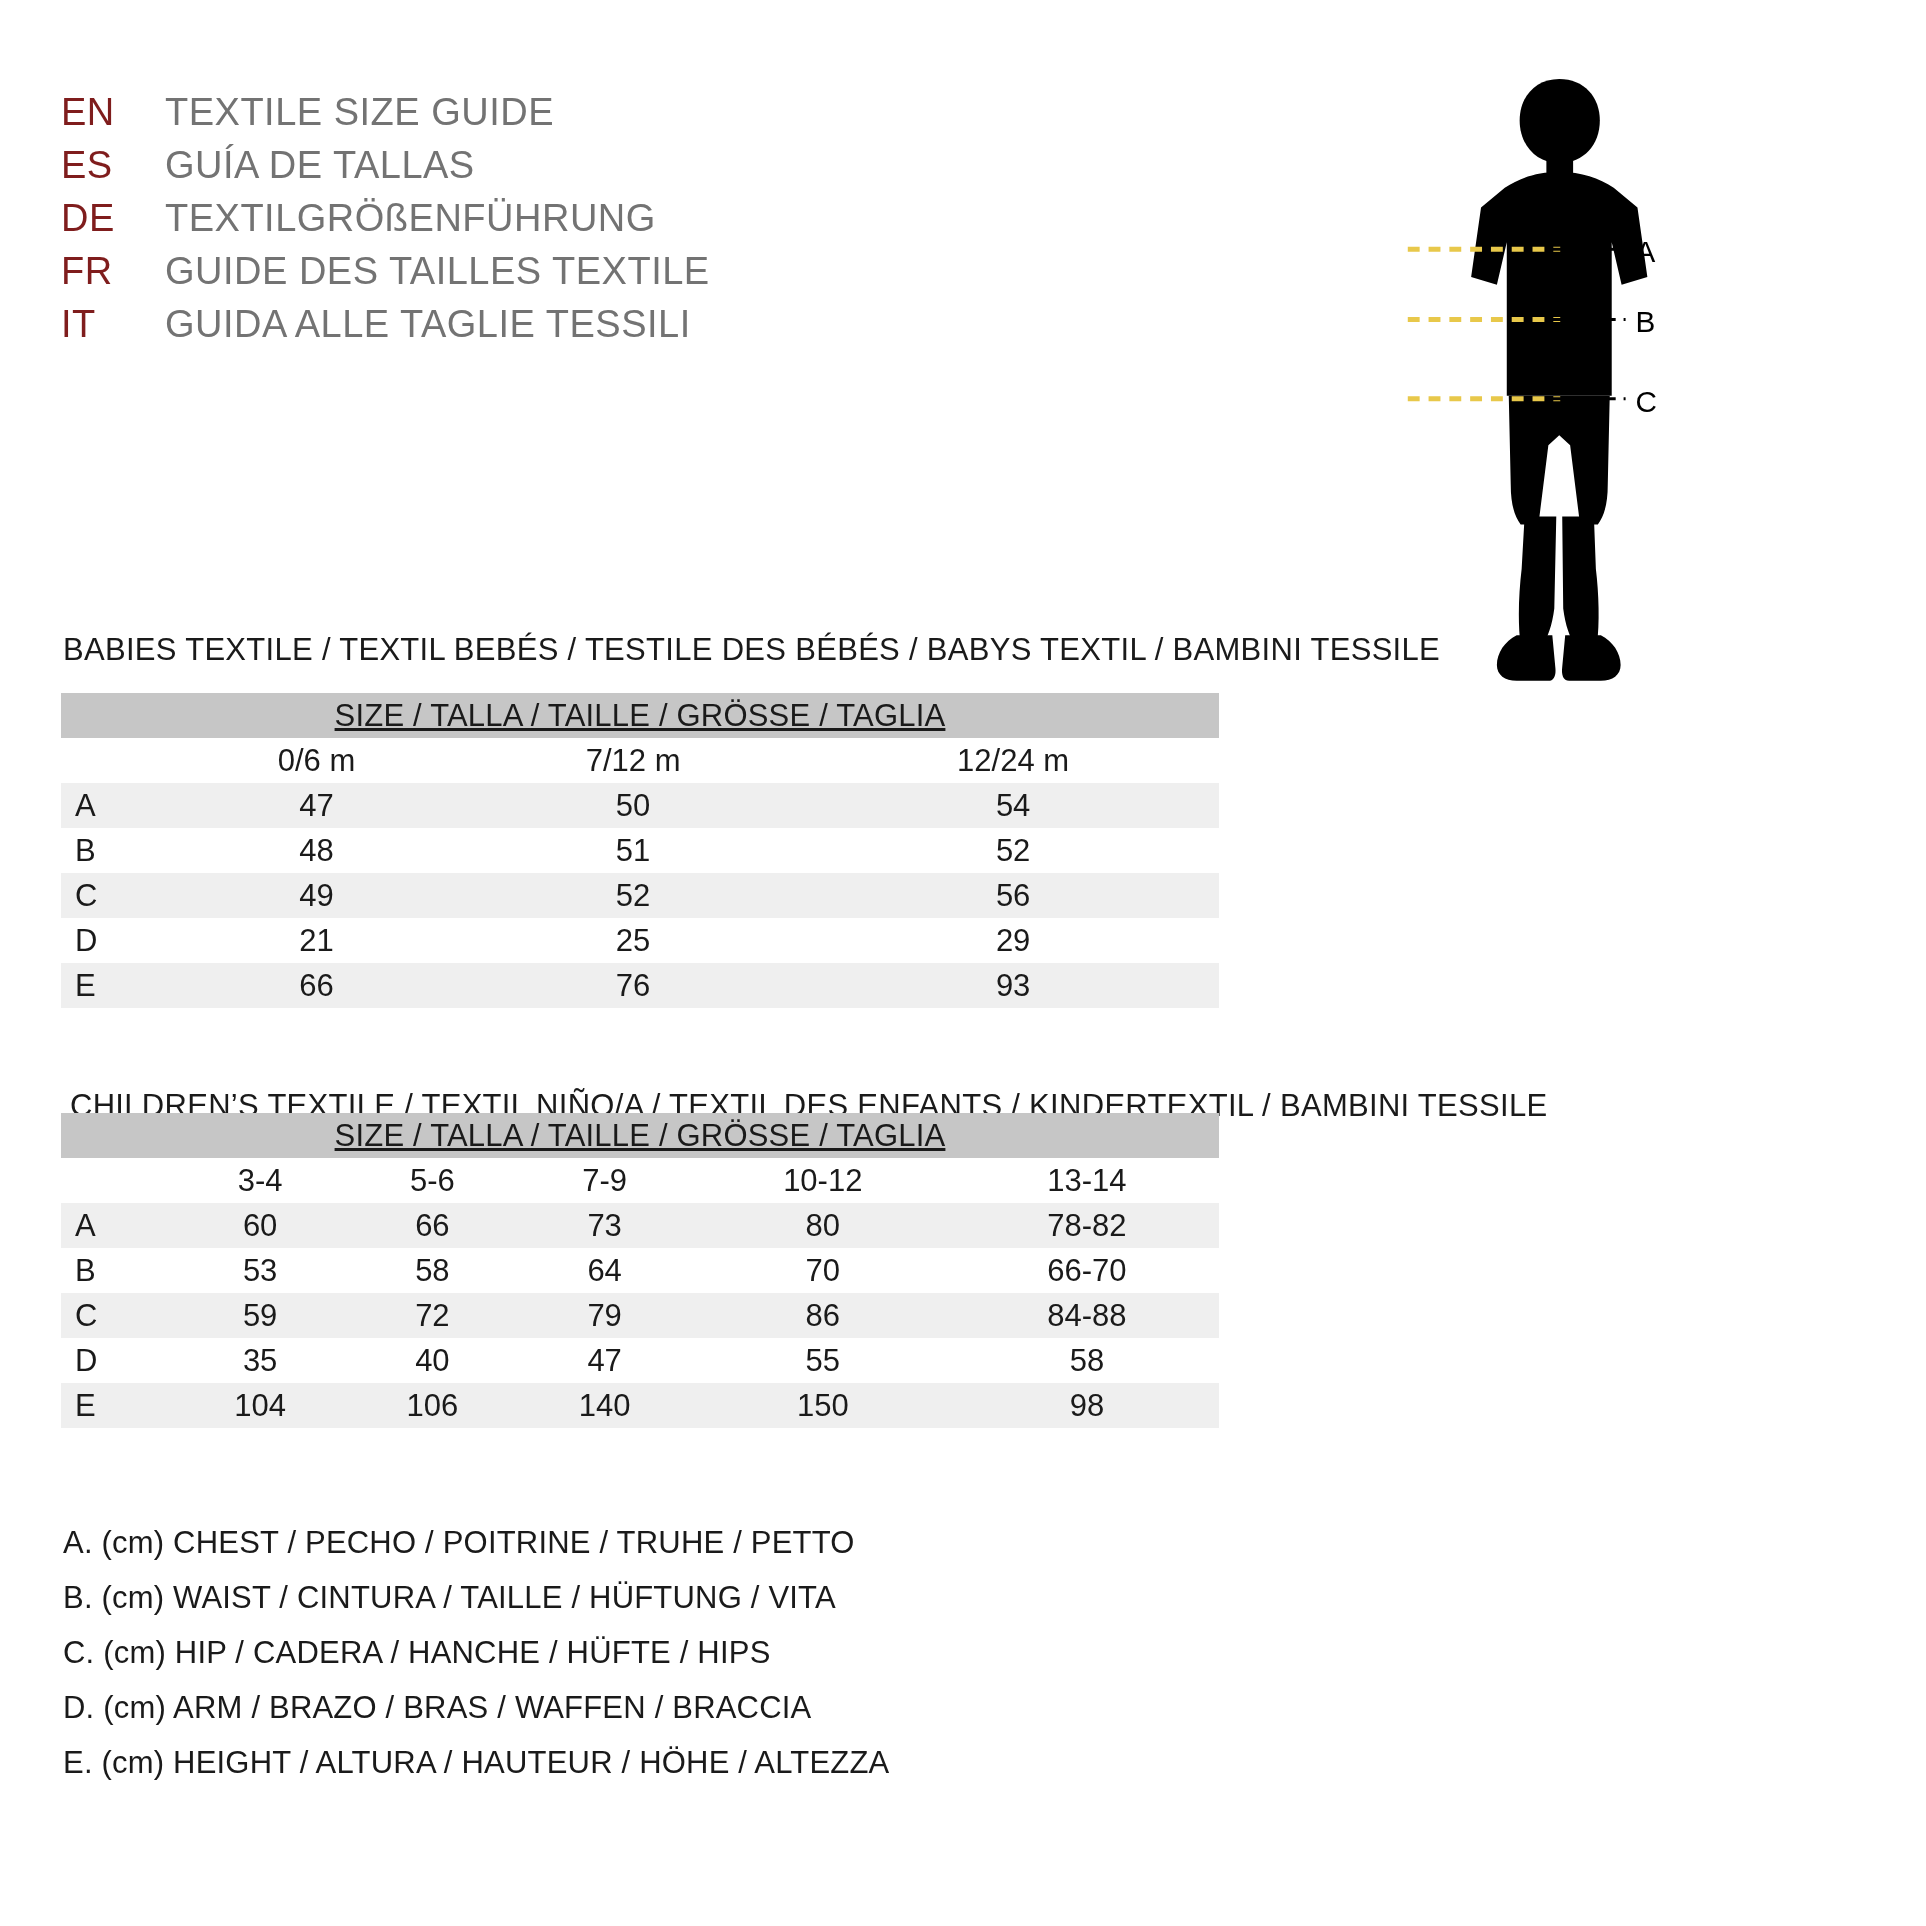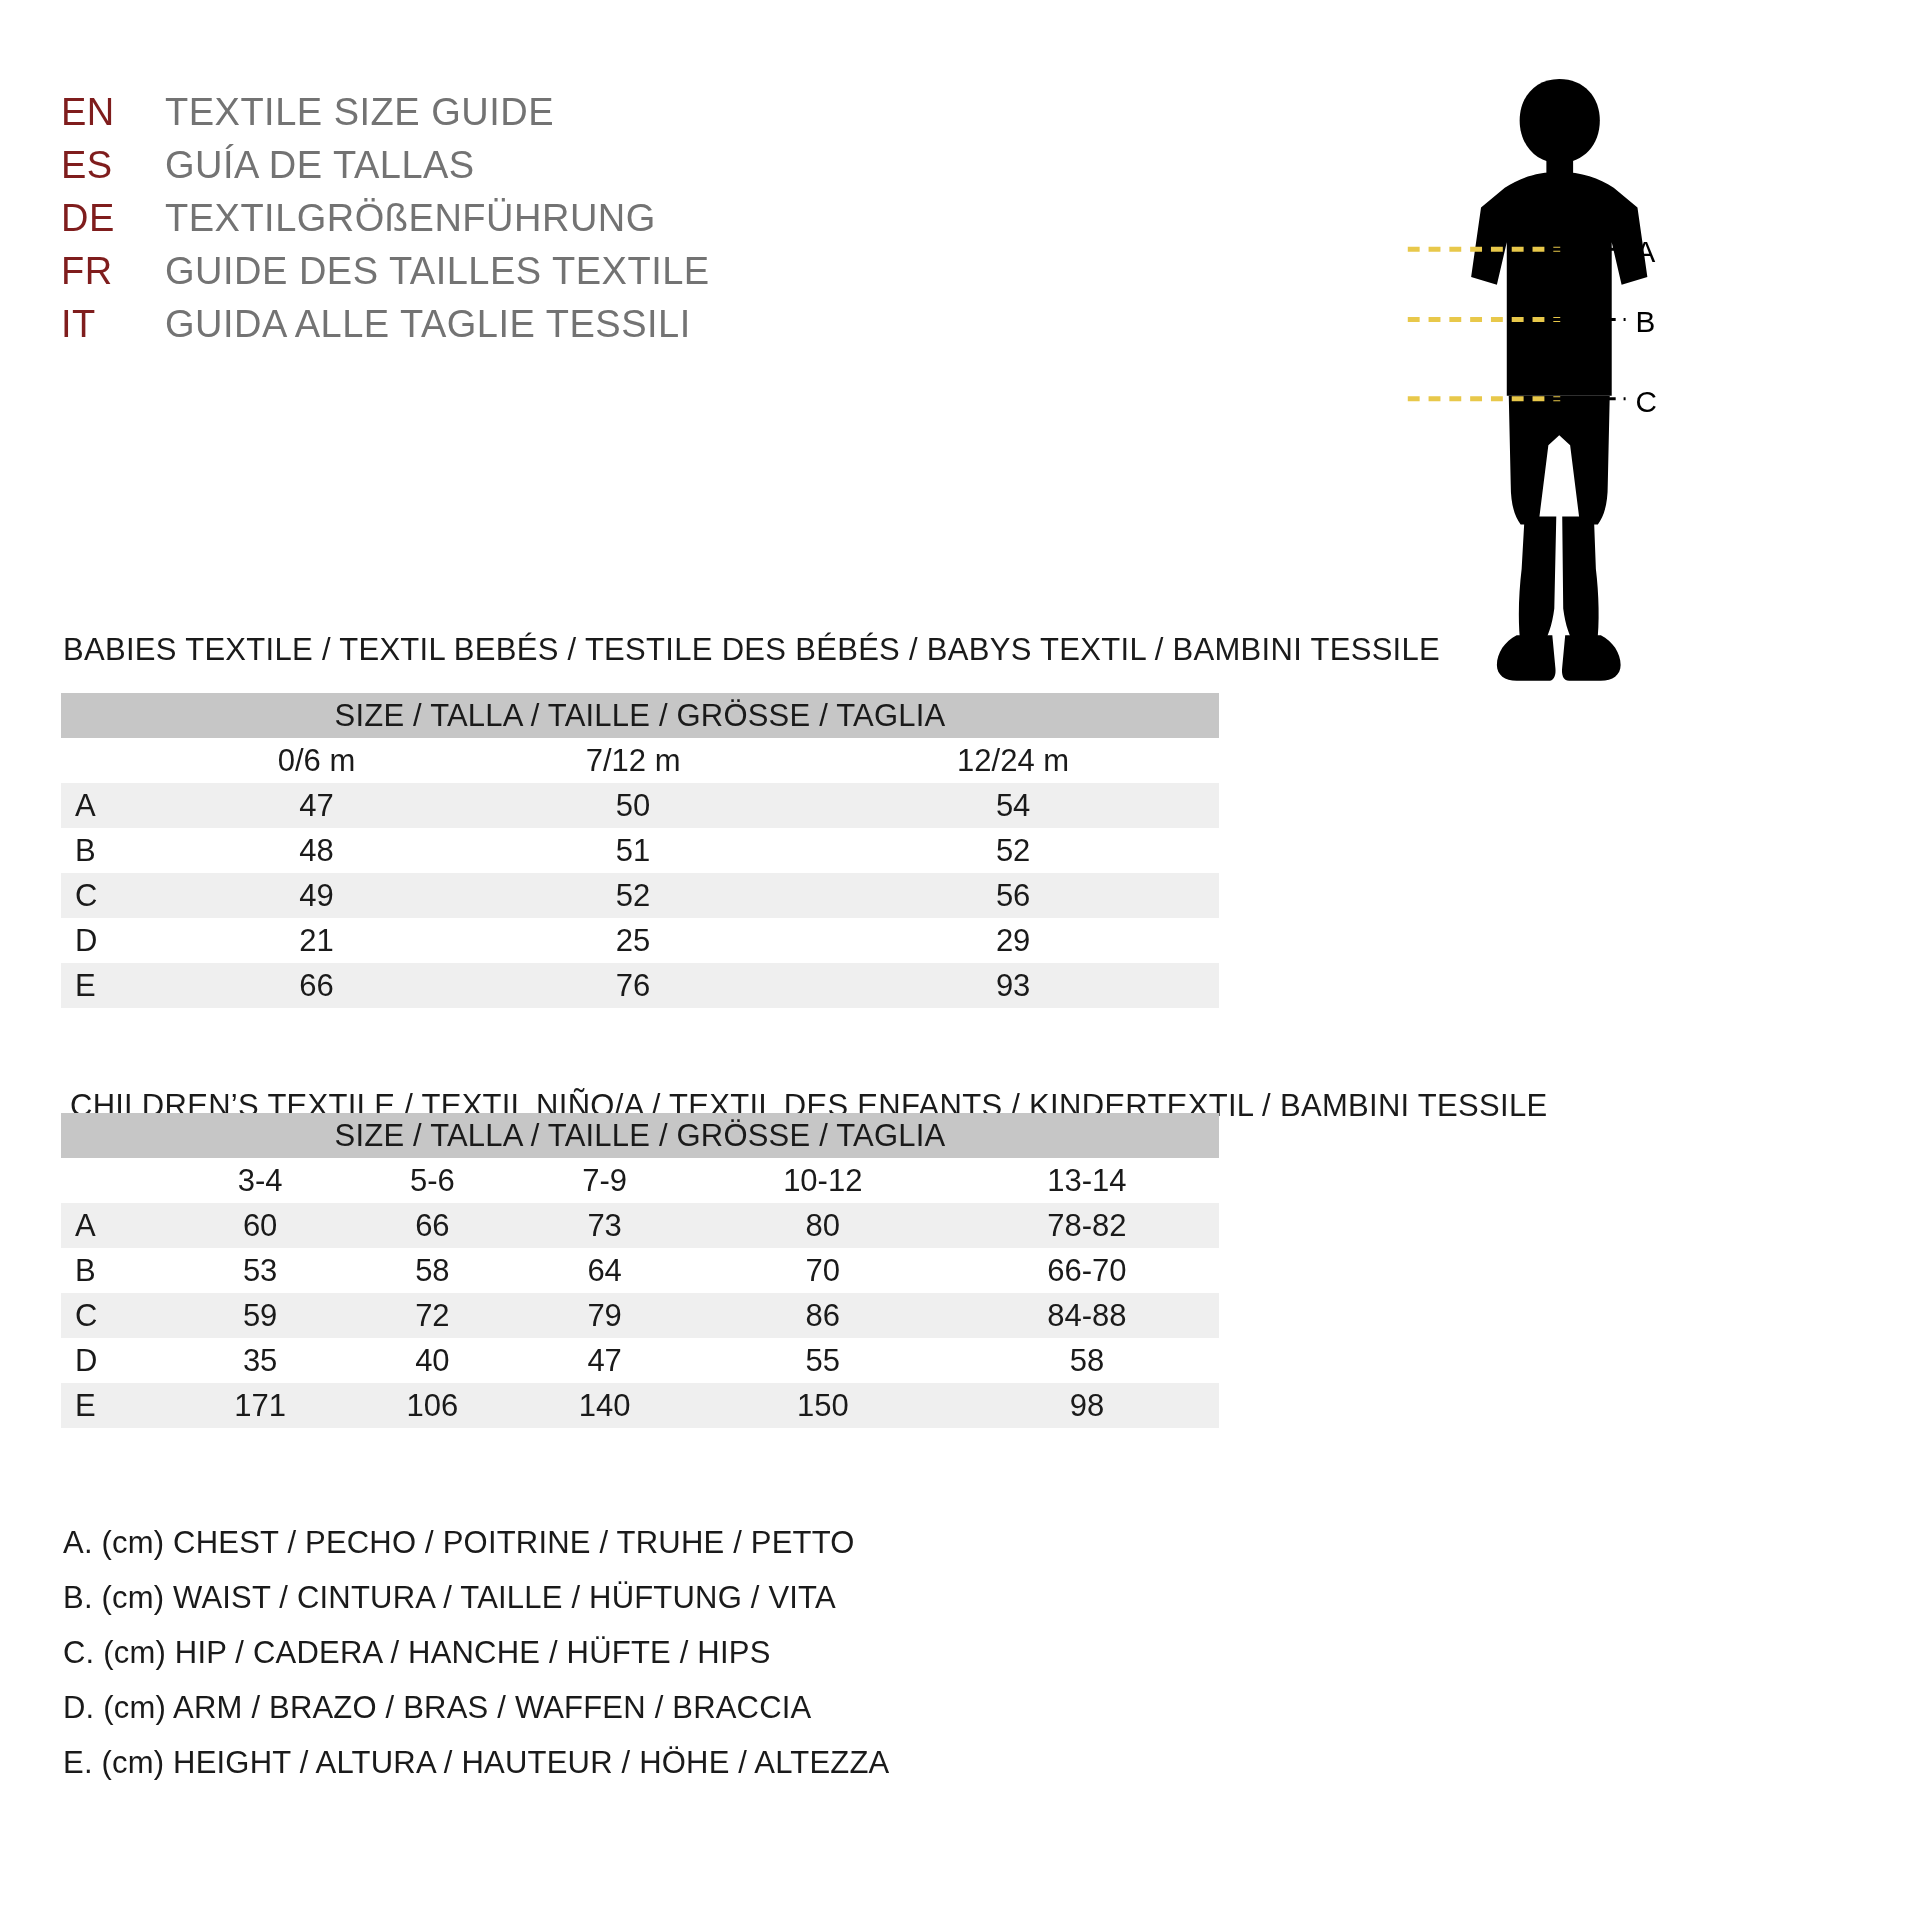--- a/index.html
+++ b/index.html
@@ -81,20 +81,21 @@
     text-align: center;
     vertical-align: middle;
   }
   .hdr-bar th {
     background: #c6c6c6;
     text-align: left;
     padding-left: 14px;
     height: 48px;
     font-size: 31px;
     letter-spacing: 0.2px;
+    text-decoration: underline;
   }
   .row-label {
     text-align: left !important;
     padding-left: 14px !important;
     width: 99px;
   }
   .sizes-row td {
     background: #ffffff;
     height: 48px;
     margin-top: 40px;
@@ -285,21 +286,21 @@
     <tr class="plain">
       <td class="row-label">D</td>
       <td>35</td>
       <td>40</td>
       <td>47</td>
       <td>55</td>
       <td>58</td>
     </tr>
     <tr class="shaded">
       <td class="row-label">E</td>
-      <td>171</td>
+      <td>104</td>
       <td>106</td>
       <td>140</td>
       <td>150</td>
       <td>98</td>
     </tr>
   </tbody>
 </table>
 
 <div class="legend">
   <div class="legend-row">A. (cm) CHEST / PECHO / POITRINE / TRUHE / PETTO</div>

